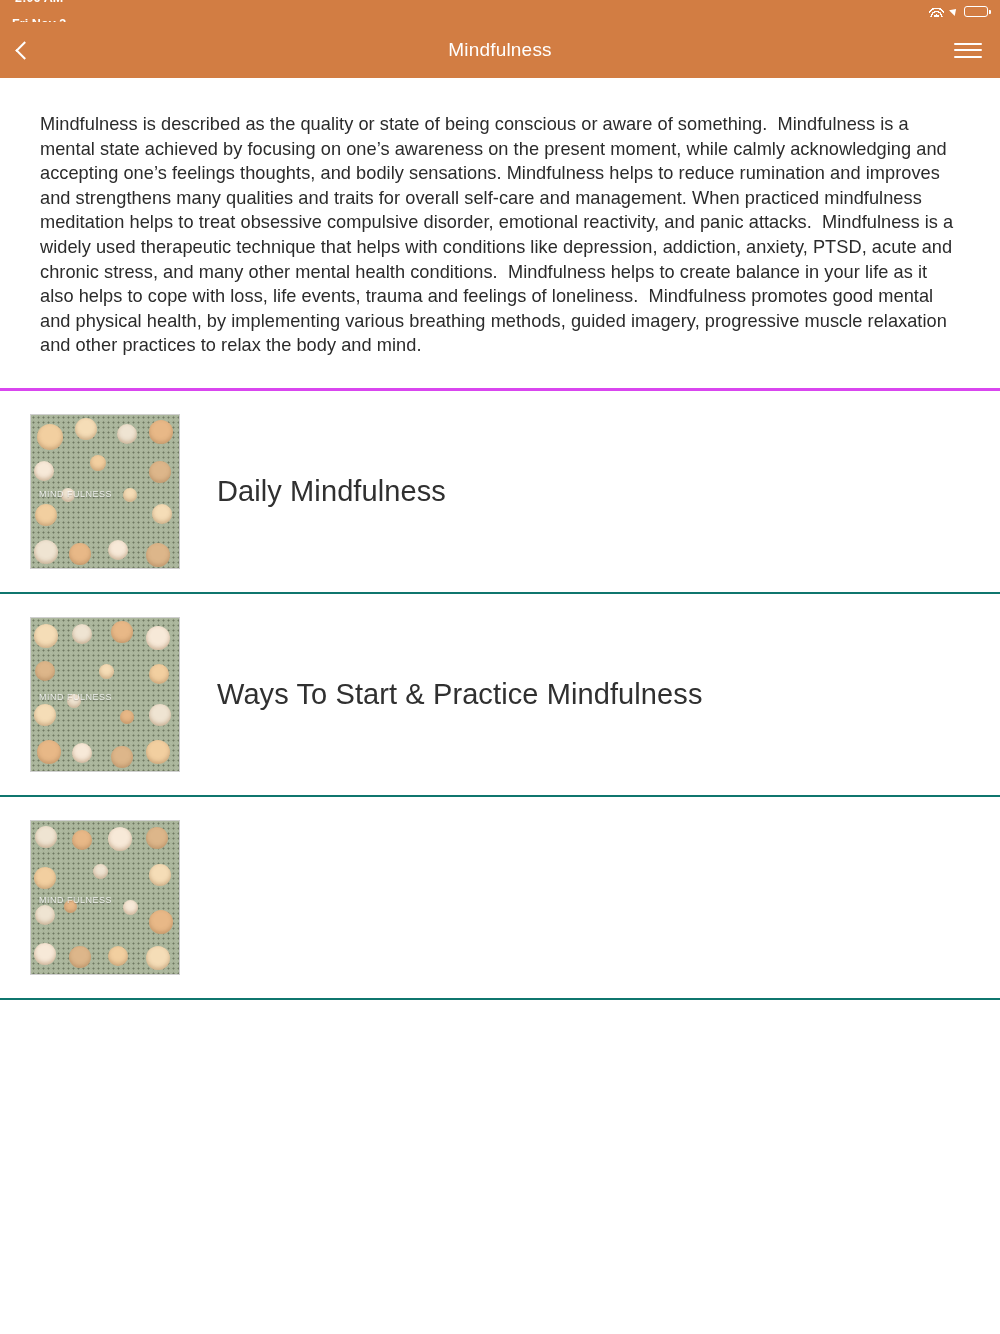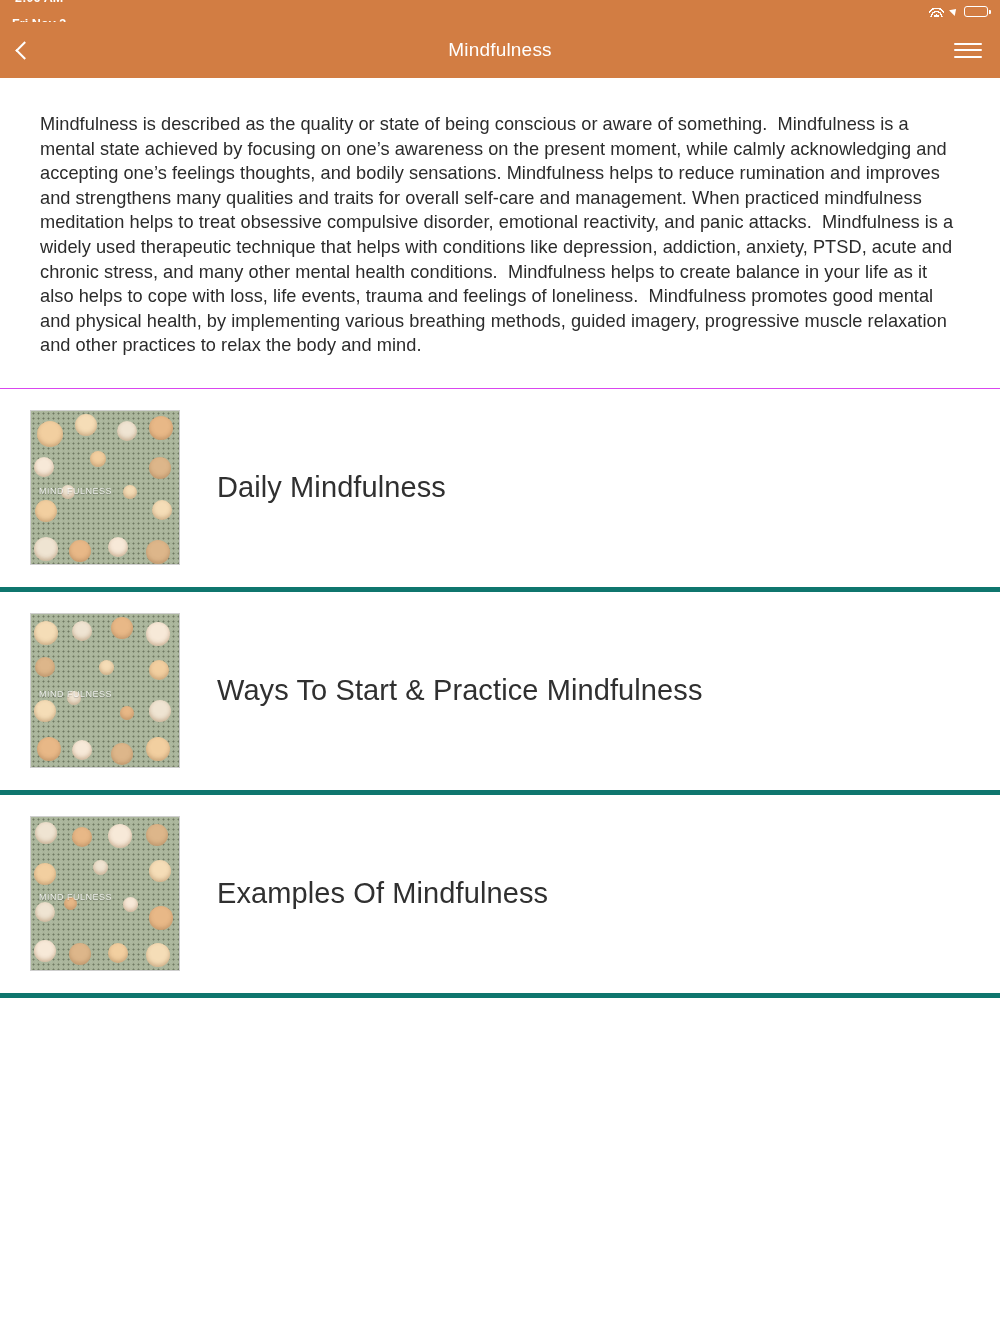--- a/index.html
+++ b/index.html
@@ -95,34 +95,34 @@
     display: flex; flex-direction: column; justify-content: center; gap: 4.5px;
     cursor: pointer;
   }
   .nav-menu span { display: block; height: 2px; background: #ffffff; border-radius: 1px; }
 
   
   .content { background: #ffffff; }
 
   .intro-block {
     padding: 34px 40px 30px 40px;
-    border-bottom: 1px solid #d946ef;
+    border-bottom: 3px solid #d946ef;
   }
   .intro-text {
     font-size: 18.2px;
     line-height: 24.6px;
     color: #2b2b2b;
     letter-spacing: 0.05px;
     white-space: pre-wrap;
   }
 
   .list-row {
     display: flex;
     align-items: center;
-    border-bottom: 5px solid #0f766e;
+    border-bottom: 2px solid #0f766e;
     padding: 18px 30px;
     min-height: 203px;
     cursor: pointer;
   }
   .thumb {
     width: 150px;
     height: 155px;
     flex: 0 0 150px;
     border: 1px solid #cfcfcf;
     position: relative;
@@ -267,16 +267,15 @@
           <div class="fl" style="left: 26%; top: 82%; width: 22px; height: 22px; background: rgb(221, 182, 138);"></div>
           <div class="fl" style="left: 52%; top: 82%; width: 20px; height: 20px; background: rgb(242, 207, 160);"></div>
           <div class="fl" style="left: 78%; top: 82%; width: 24px; height: 24px; background: rgb(245, 221, 183);"></div>
           <div class="fl" style="left: 42%; top: 28%; width: 15px; height: 15px; background: rgb(239, 228, 210);"></div>
           <div class="fl" style="left: 22%; top: 52%; width: 13px; height: 13px; background: rgb(232, 184, 135);"></div>
           <div class="fl" style="left: 62%; top: 52%; width: 15px; height: 15px; background: rgb(247, 233, 216);"></div>
         </div>
       <div class="cap">MIND
 FULNESS</div>
     </div>
-    <div class="row-label">Examples Of Mindfulness</div>
   </div>
 
 </div>
 
 </body></html>

